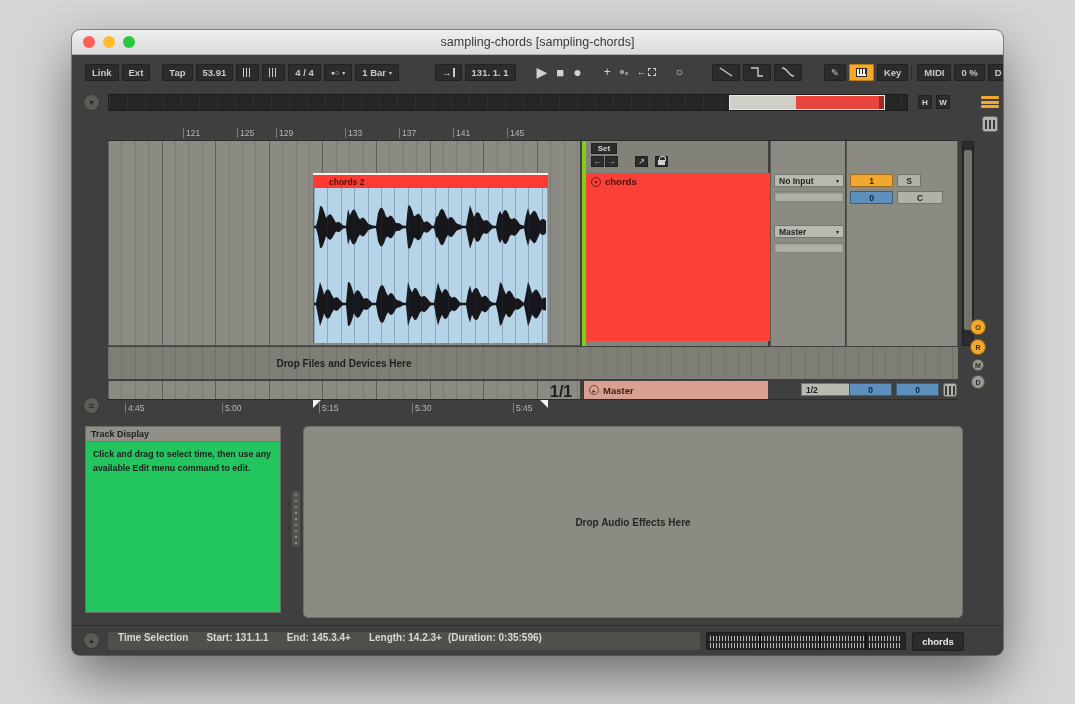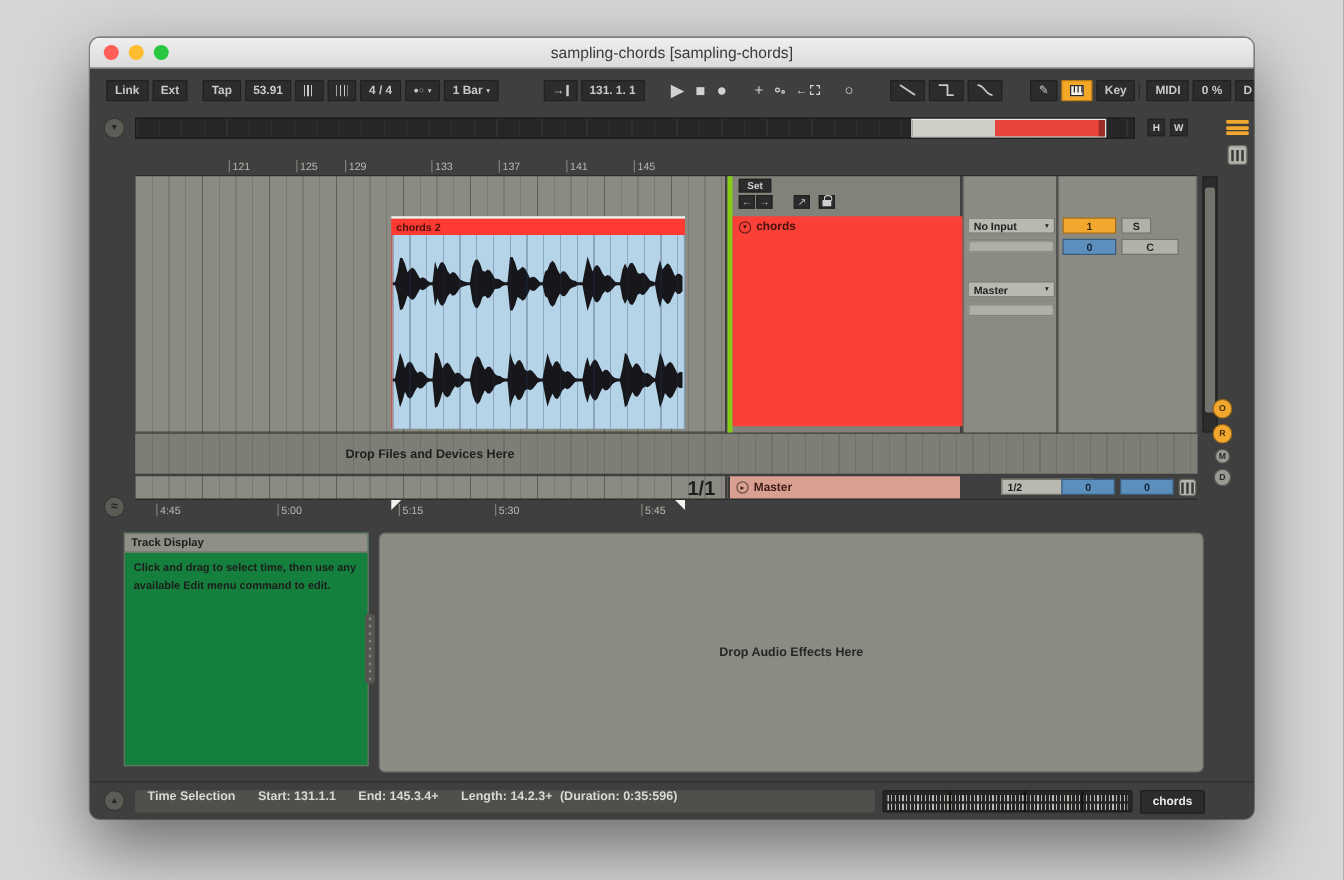--- a/index.html
+++ b/index.html
@@ -65,21 +65,21 @@
 .mini{width:13px;height:11px;background:#2c2c2c;border:1px solid #212121;color:#cfcfcf;font-size:8px;
   display:inline-flex;align-items:center;justify-content:center;margin-right:1px;vertical-align:top;}
 .lockico{width:7px;height:5px;background:#cfcfcf;position:relative;margin-top:2px;}
 .lockico::before{content:'';position:absolute;top:-4px;left:1px;width:5px;height:4px;border:1px solid #cfcfcf;border-bottom:none;border-radius:3px 3px 0 0;}
 .dd{background:#b9b9b1;color:#1f1f1f;font-size:8.5px;font-weight:700;height:13px;display:flex;align-items:center;
   justify-content:space-between;padding:0 4px;border:1px solid #76766e;}
 .dd .da{font-size:6px;}
 .iobox{background:#b0b0a8;height:11px;border:1px solid #83837b;box-shadow:inset 0 1px 2px rgba(0,0,0,.3);}
 .mbox{height:13px;font-size:8.5px;font-weight:700;display:flex;align-items:center;justify-content:center;border:1px solid rgba(0,0,0,.35);}
 .clip{position:absolute;left:228px;top:82px;width:235px;border-top:2px solid #f4f4ef;}
-.clip-title{height:13px;background:#ff3a33;color:#4d100c;font-size:8.5px;font-weight:700;display:flex;align-items:center;padding-left:4px;}
+.clip-title{height:13px;background:#ff3a33;color:#4d100c;font-size:8.5px;font-weight:700;display:flex;align-items:center;padding-left:16px;}
 .clip-body{position:relative;height:155px;background:#b6d4e7;border-left:1px solid #c23a31;border-right:1px solid #84a3ba;}
 .clip-grid{position:absolute;inset:0;background-image:
   repeating-linear-gradient(90deg,rgba(30,50,85,.28) 0 1px,transparent 1px 13.4px);pointer-events:none;}
 .scrollbar{position:absolute;left:877px;top:50px;width:12px;height:205px;background:#2c2c2c;border:1px solid #222;}
 .thumb{position:absolute;left:1px;right:1px;top:8px;height:180px;background:#73736d;border-radius:2px;}
 .masterrow{position:absolute;left:23px;top:290px;height:18px;}
 .master-hdr{position:absolute;left:497px;top:290px;width:186px;height:18px;background:#d9a091;border-left:2px solid #3a3a38;
   display:flex;align-items:center;gap:4px;padding-left:5px;font-size:9.5px;font-weight:700;color:#3c1d14;}
 .timeruler{position:absolute;left:23px;top:308px;width:850px;height:16px;background:#3f3f3f;border-top:1px solid #2c2c2c;}
 .ttick{position:absolute;top:3px;font-size:8.5px;color:#b8b8b0;border-left:1px solid #7d7d75;padding-left:2px;line-height:10px;}
@@ -92,21 +92,21 @@
 .circbtn.gray{background:#5c5c56;color:#232323;}
 .circbtn.orange{background:#f2a72e;color:#4a3205;}
 .circbtn.lgray{background:#9a9a92;color:#2b2b2b;}
 .hamb{position:absolute;left:896px;top:3px;width:18px;height:16px;display:flex;flex-direction:column;justify-content:space-between;padding:2px 0;}
 .hamb i{display:block;height:3px;background:#f2a72e;border-radius:1px;}
 .mixico{position:absolute;left:897px;top:25px;width:16px;height:16px;background:#b5b5ad;border-radius:3px;border:1px solid #6e6e66;
   display:flex;align-items:center;justify-content:center;gap:2px;}
 .mixico i{display:block;width:2px;height:9px;background:#3a3a3a;}
 
 
-.infobox{position:absolute;left:13px;top:371px;width:196px;height:187px;background:#15803d;border:1px solid #6e6e66;margin-left:14px;}
+.infobox{position:absolute;left:13px;top:371px;width:196px;height:187px;background:#22c55e;border:1px solid #6e6e66;}
 .infobox .hdr{height:15px;background:#8f8f87;border-bottom:1px solid #77776f;display:flex;align-items:center;padding-left:5px;
   font-size:9px;font-weight:700;color:#1d1d1d;}
 .infobox .body{padding:6px 7px;font-size:8.8px;font-weight:700;color:#1d1d1d;line-height:1.55;}
 .infobox .scuts{margin-top:12px;}
 .grip{position:absolute;left:220px;top:436px;width:8px;height:56px;background:#55554f;border-radius:3px;
   background-image:radial-gradient(circle,#8a8a82 1px,transparent 1.3px);background-size:8px 6px;background-position:center;}
 .devicearea{position:absolute;left:231px;top:371px;width:660px;height:192px;background:#8b8b83;border-radius:5px;border:1px solid #6e6e66;
   display:flex;align-items:center;justify-content:center;font-size:10px;font-weight:700;color:#262626;}
 
 
@@ -338,21 +338,21 @@
           <i></i>
           <i></i>
           <i></i>
         </span>
       <span class="fraction">1/1</span>
 
       <div class="timeruler">
         <span class="ttick" style="left:17px">4:45</span>
         <span class="ttick" style="left:114px">5:00</span>
         <span class="ttick" style="left:211px">5:15</span>
-        <span class="ttick" style="left:288px">5:30</span>
+        <span class="ttick" style="left:304px">5:30</span>
         <span class="ttick" style="left:405px">5:45</span>
         <span class="tri" style="left:205px;border-top:8px solid #f2f2ee;border-right:8px solid transparent"></span>
         <span class="tri" style="left:432px;border-top:8px solid #f2f2ee;border-left:8px solid transparent"></span>
       </div>
 
       <span class="circbtn orange" style="left:885px;top:228px;width:16px;height:16px">O</span>
       <span class="circbtn orange" style="left:885px;top:248px;width:16px;height:16px">R</span>
       <span class="circbtn lgray" style="left:887px;top:268px;width:12px;height:12px">M</span>
       <span class="circbtn lgray" style="left:886px;top:284px;width:14px;height:14px">D</span>
     </div>

